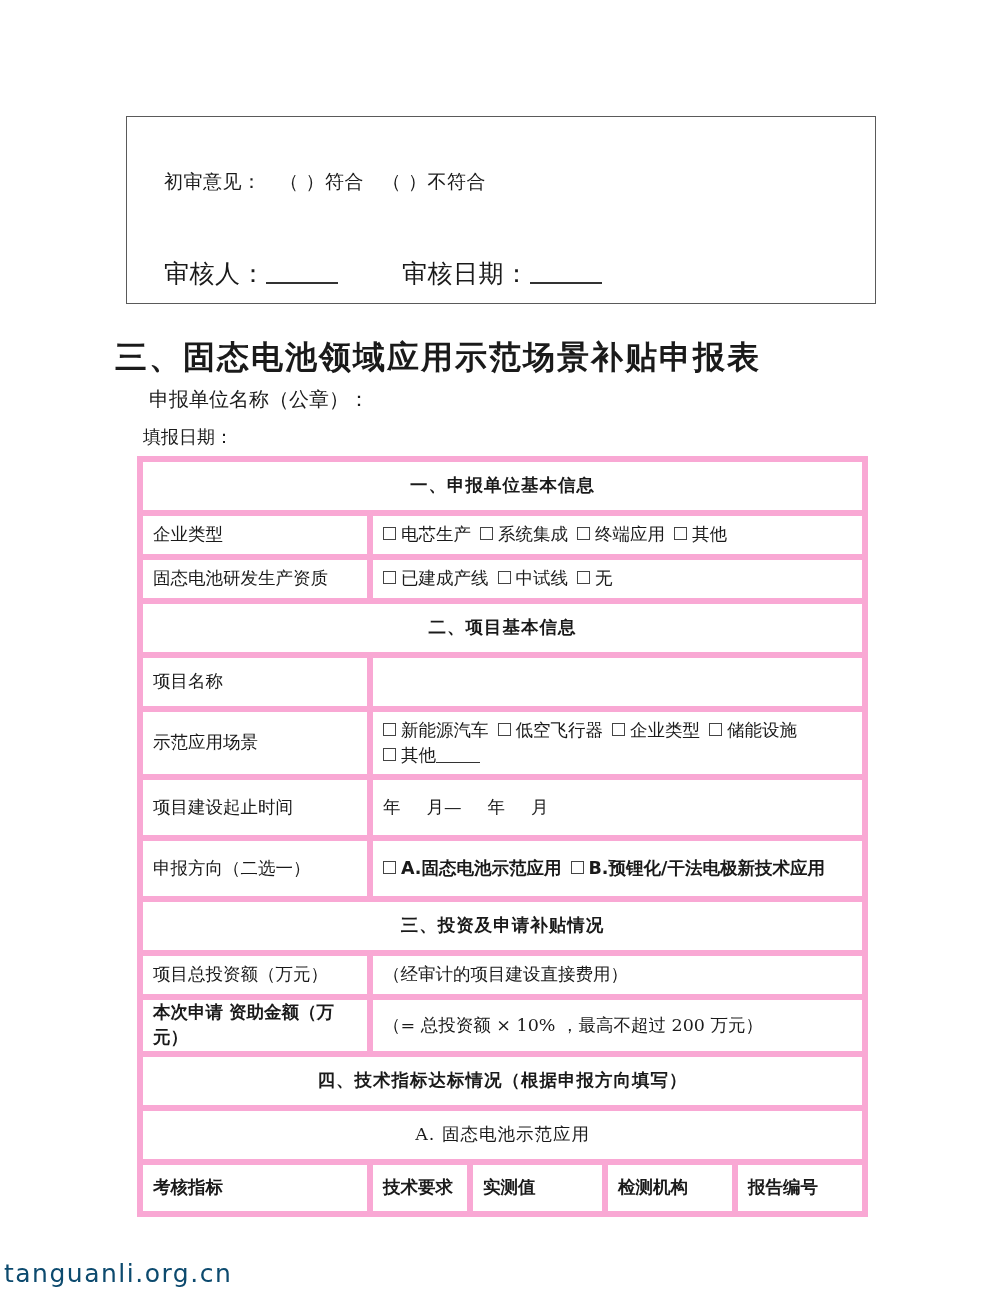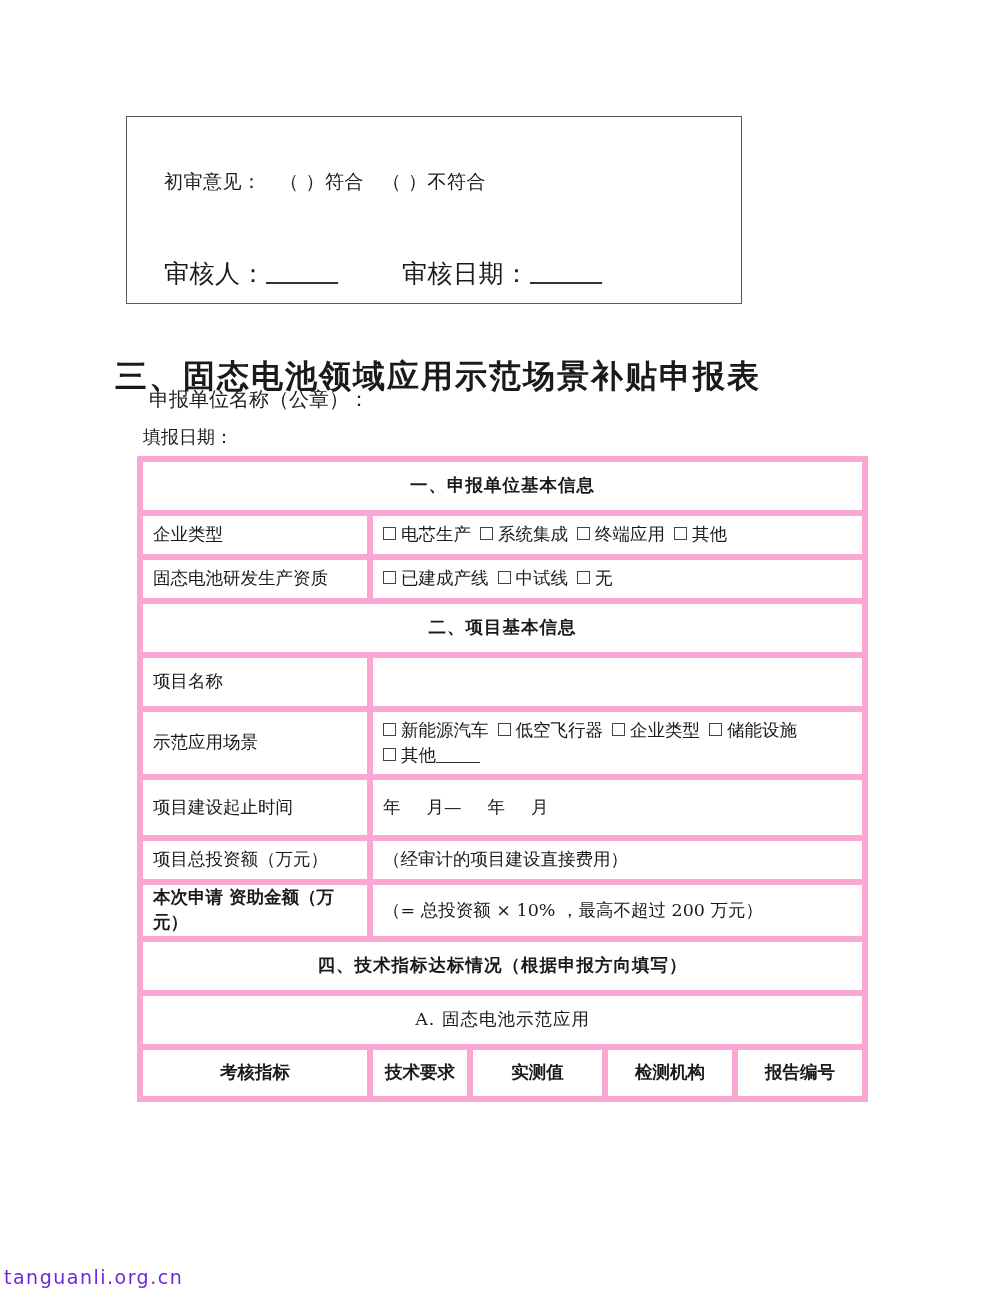--- a/index.html
+++ b/index.html
@@ -14,21 +14,21 @@
     font-family: "DejaVu Serif", "Liberation Serif", serif;
     color: #1a1a1a;
     overflow: hidden;
   }
 
   
   #review-box {
     position: absolute;
     left: 126px;
     top: 116px;
-    width: 616px;
+    width: 750px;
     height: 188px;
     border: 1.5px solid #5a5a5a;
     box-sizing: border-box;
   }
   #review-opinion-line {
     position: absolute;
     left: 37px;
     top: 52px;
     font-size: 19px;
     letter-spacing: 0.5px;
@@ -48,21 +48,21 @@
     min-width: 72px;
     border-bottom: 2px solid #333;
     height: 1em;
     vertical-align: -2px;
   }
 
   
   #doc-title {
     position: absolute;
     left: 0;
-    top: 355px;
+    top: 336px;
     width: 876px;
     text-align: center;
     font-size: 32px;
     font-weight: bold;
     letter-spacing: 2px;
     font-family: "DejaVu Serif", "Liberation Serif", serif;
   }
   #applicant-name-line {
     position: absolute;
     left: 149px;
@@ -131,35 +131,35 @@
   .sp-wide { display: inline-block; width: 26px; }
   .sp-med { display: inline-block; width: 18px; }
   .blank-short {
     display: inline-block;
     min-width: 44px;
     border-bottom: 1.8px solid #333;
     height: 0.95em;
     vertical-align: -2px;
   }
   td.col-head {
-    text-align: center;
+    text-align: left;
     font-weight: bold;
     height: 46px;
     font-size: 17.5px;
   }
 
   
   #watermark {
     position: absolute;
     left: 4px;
     bottom: 6px;
     font-family: "DejaVu Sans", "Liberation Sans", sans-serif;
-    font-size: 19px;
+    font-size: 25px;
     letter-spacing: 1.5px;
-    color: #6d28d9;
+    color: #0c4a6e;
     user-select: none;
   }
 </style>
 </head>
 <body>
 
 <div id="review-box">
 
   <div id="review-opinion-line">
     <span>初审意见：</span><span class="sp-med"></span><span>（ ）符合</span><span class="sp-med"></span><span>（ ）不符合</span>
@@ -213,21 +213,30 @@
     <td class="row-value h62" colspan="4">
       <span class="opt"><span class="ckbox"></span><span>新能源汽车</span></span><span class="opt"><span class="ckbox"></span><span>低空飞行器</span></span><span class="opt"><span class="ckbox"></span><span>企业类型</span></span><span class="opt"><span class="ckbox"></span><span>储能设施</span></span><span class="opt"><span class="ckbox"></span><span>其他</span><span class="blank-short"></span></span>
     </td>
   </tr>
   <tr>
     <td class="row-label h55">项目建设起止时间</td>
     <td class="row-value h55" colspan="4">
       <span>年</span><span class="sp-wide"></span><span>月</span><span>—</span><span class="sp-wide"></span><span>年</span><span class="sp-wide"></span><span>月</span>
     </td>
   </tr>
-
+  <tr>
+    <td class="row-label h55">申报方向（二选一）</td>
+    <td class="row-value h55" colspan="4">
+      <span class="opt"><span class="ckbox"></span><span class="sans-opt">A.固态电池示范应用</span></span><span class="opt"><span class="ckbox"></span><span class="sans-opt">B.预锂化/干法电极新技术应用</span></span>
+    </td>
+  </tr>
+
+  <tr>
+    <td class="section-head" colspan="5">三、投资及申请补贴情况</td>
+  </tr>
   <tr>
     <td class="row-label h38">项目总投资额（万元）</td>
     <td class="row-value h38" colspan="4">（经审计的项目建设直接费用）</td>
   </tr>
   <tr>
     <td class="row-label h48 sans-label">本次申请 资助金额（万元）</td>
     <td class="row-value h48" colspan="4">（= 总投资额 × 10% ，最高不超过 200 万元）</td>
   </tr>
 
   <tr>

